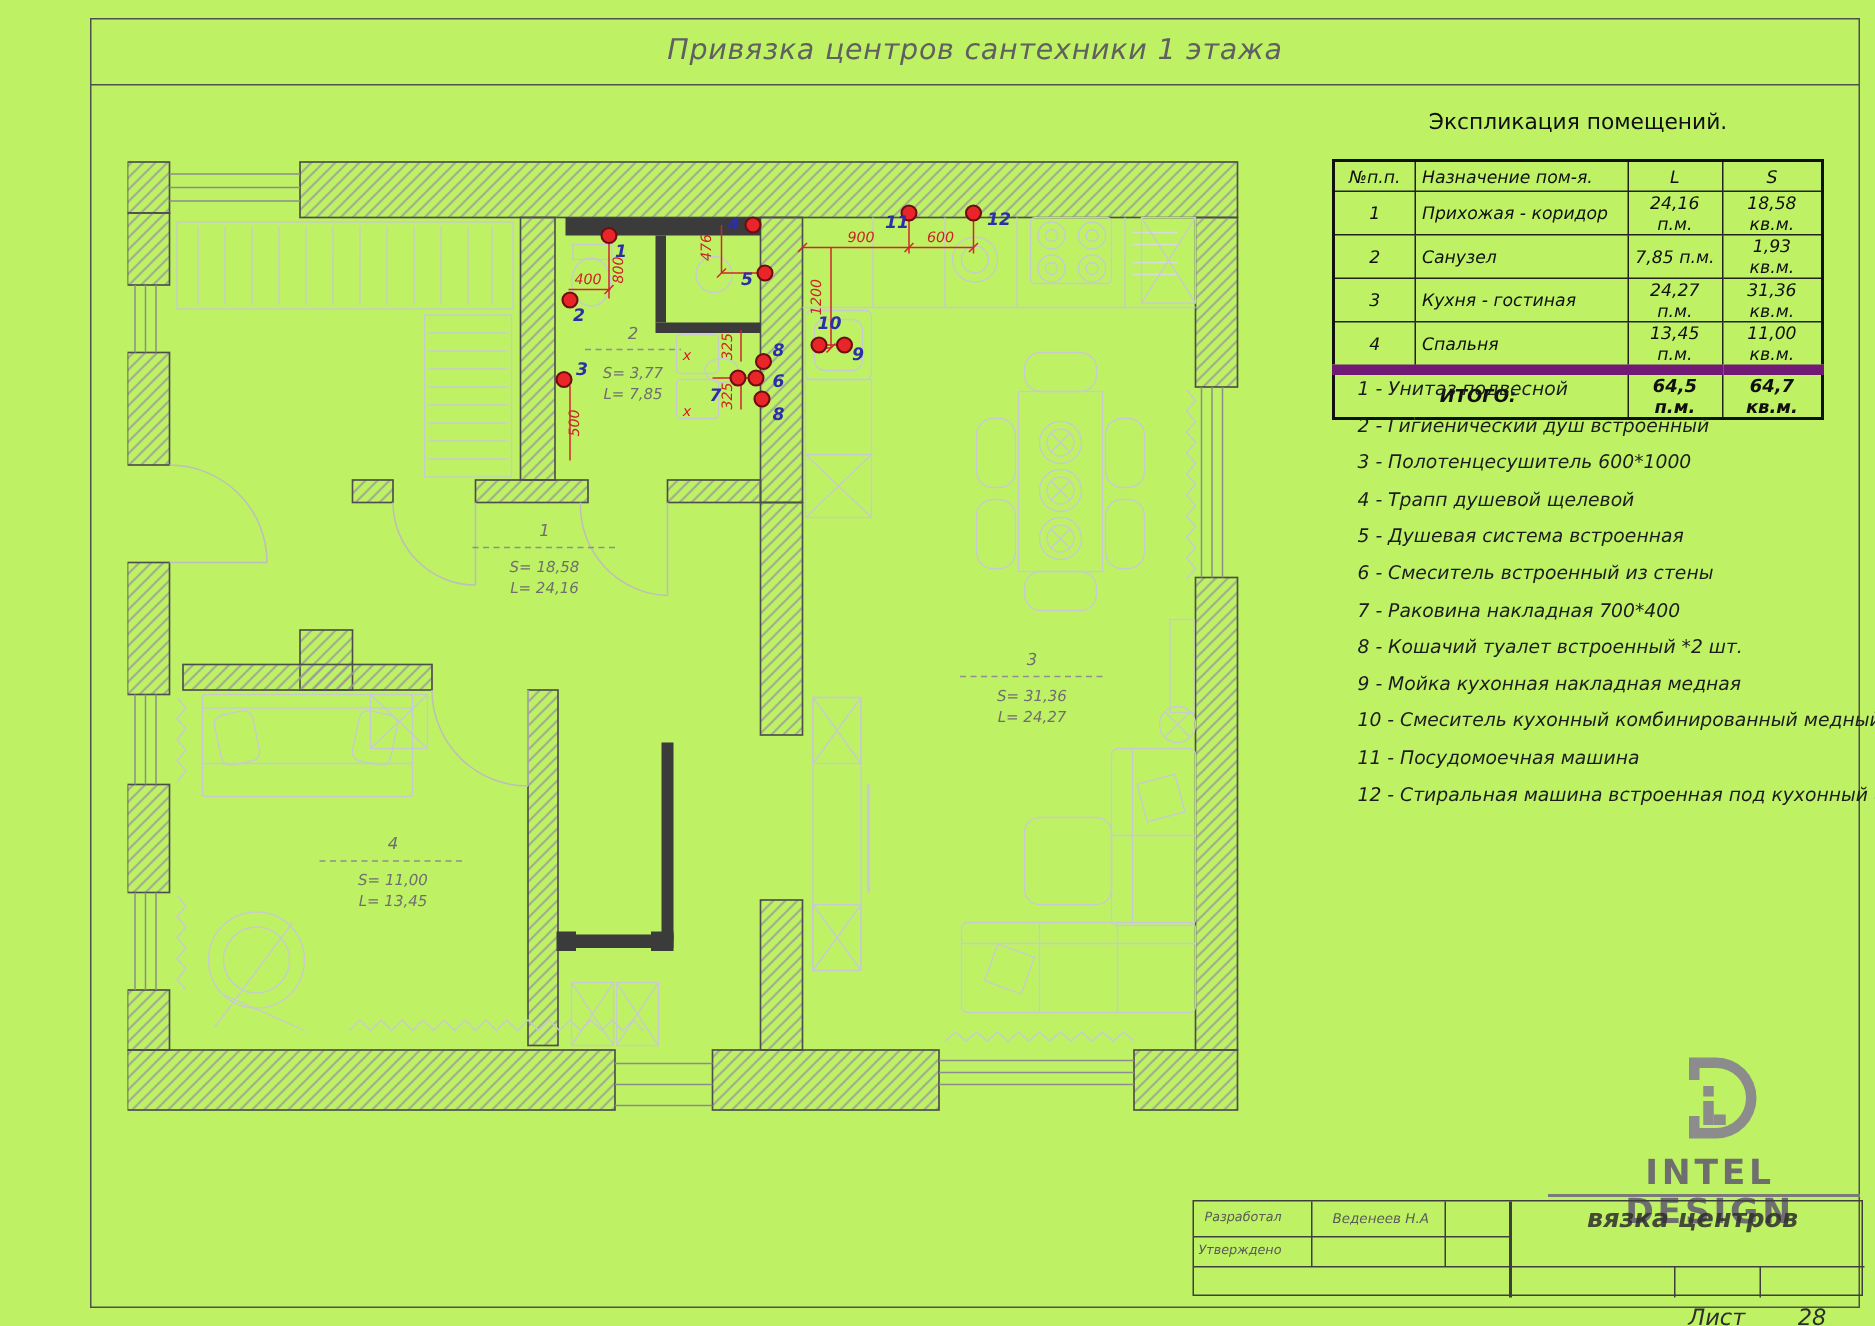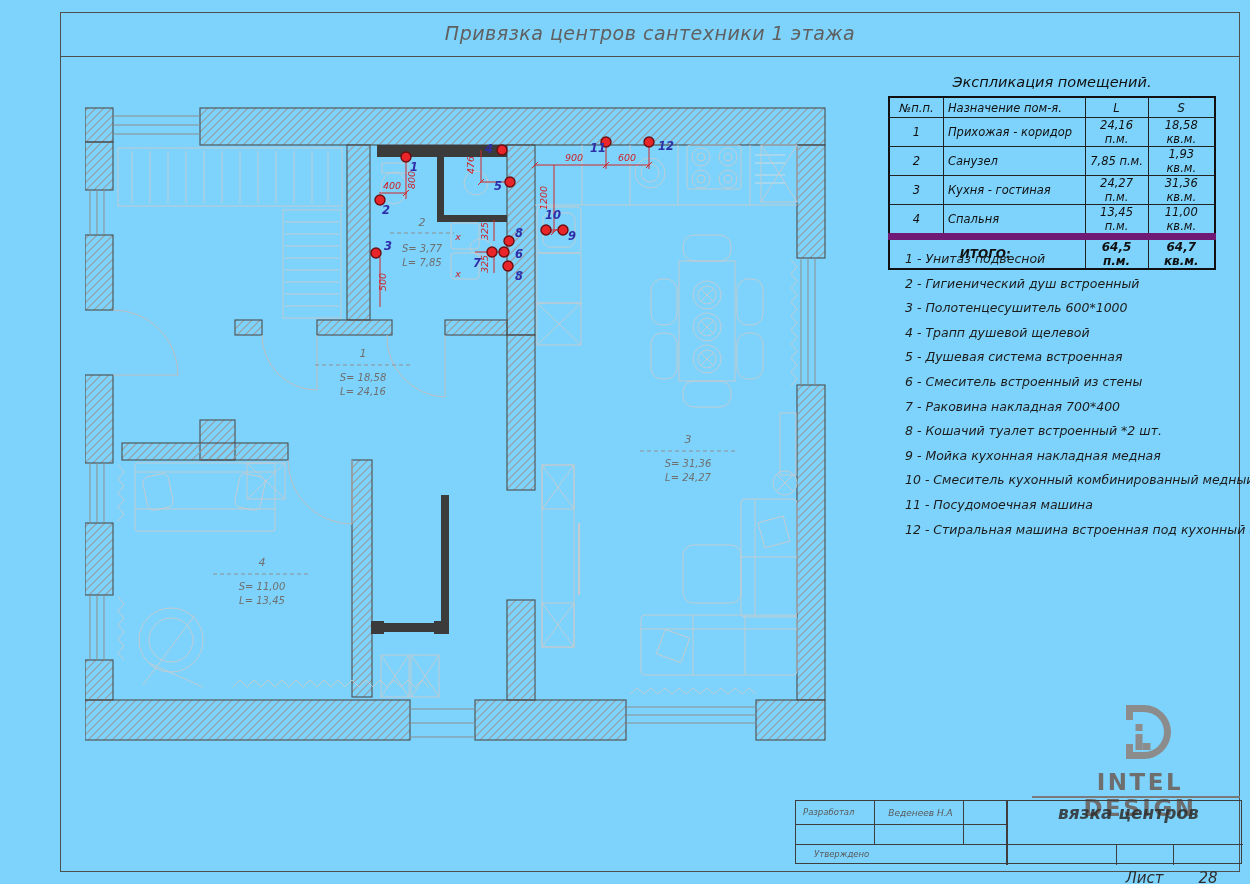--- a/index.html
+++ b/index.html
@@ -1,23 +1,23 @@
 <!DOCTYPE html>
 <html><head>
 <meta charset="utf-8">
 <style>
   html,body{margin:0;padding:0;background:#fff;font-family:"DejaVu Sans",sans-serif;}
-  .page{position:relative;width:1250px;height:884px;background:#7dd3fc;overflow:hidden;}
+  .page{position:relative;width:1250px;height:884px;background:#bef264;overflow:hidden;}
   .frame{position:absolute;left:60px;top:12px;width:1180px;height:860px;border:1.6px solid #4f4f4f;box-sizing:border-box;}
   .titlebar{position:absolute;left:60px;top:22px;width:1180px;text-align:center;font-style:italic;font-size:19px;color:#606060;letter-spacing:.5px;}
   .titlesep{position:absolute;left:60px;top:56px;width:1180px;border-top:1.6px solid #4f4f4f;}
 
   
   .expl{position:absolute;left:888px;top:74px;width:328px;}
-  .expl-title{text-align:center;font-style:italic;font-size:14.5px;color:#101010;margin-bottom:6px;}
+  .expl-title{text-align:center;font-size:14.5px;color:#101010;margin-bottom:16px;}
   table.expl-t{border-collapse:collapse;width:328px;font-style:italic;color:#101010;border:2px solid #101010;}
   .expl-t th,.expl-t td{border:1px solid #222;font-size:11.5px;height:19px;padding:0 4px;font-weight:normal;}
   .c-num{width:48px;text-align:center;}
   .c-name{width:150px;text-align:left;}
   .c-l{width:60px;text-align:center;}
   .c-s{width:64px;text-align:center;}
   tr.total td{border-top:7px solid #701a75;font-weight:bold;font-size:12px;text-align:center;margin-left:30px;}
   td.itogo{text-align:right;font-weight:bold;padding-right:8px;}
 
   
@@ -360,21 +360,21 @@
     <div class="ln" style="left:78px;top:0;width:1.4px;height:43px;"></div>
     <div class="ln" style="left:167px;top:0;width:1.4px;height:43px;"></div>
     <div class="ln" style="left:210px;top:0;width:1.6px;height:64px;"></div>
     <div class="ln" style="left:320px;top:43px;width:1.4px;height:21px;"></div>
     <div class="ln" style="left:377px;top:43px;width:1.4px;height:21px;"></div>
     <div class="ln" style="left:0;top:23px;width:210px;height:1.4px;"></div>
     <div class="ln" style="left:0;top:43px;width:447px;height:1.4px;"></div>
 
     <div class="tb-cell" style="left:7px;top:6px;">Разработал</div>
     <div class="tb-cell" style="left:82px;top:7px;width:85px;text-align:center;font-size:9px;">Веденеев Н.А</div>
-    <div class="tb-cell" style="left:18px;top:28px;margin-top:20px;">Утверждено</div>
+    <div class="tb-cell" style="left:3px;top:28px;">Утверждено</div>
 
     <div class="tb-title">
       <div class="ovl">вязка центров</div>
     </div>
 
     <div class="tb-sheet" style="left:320px;width:57px;">Лист</div>
     <div class="tb-sheet" style="left:377px;width:70px;">28</div>
   </div>
 </div>
 

